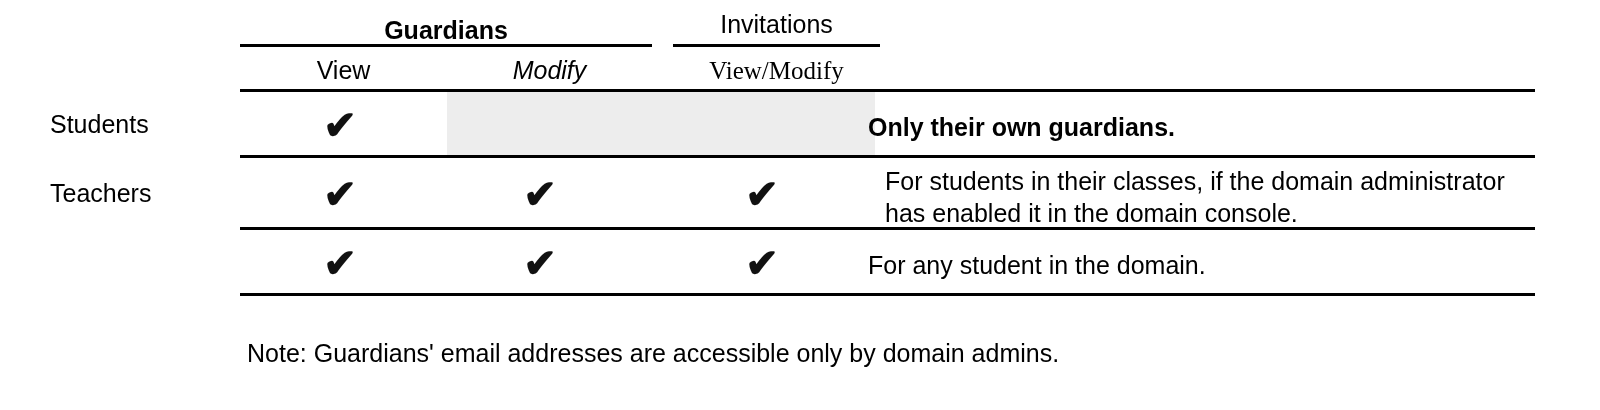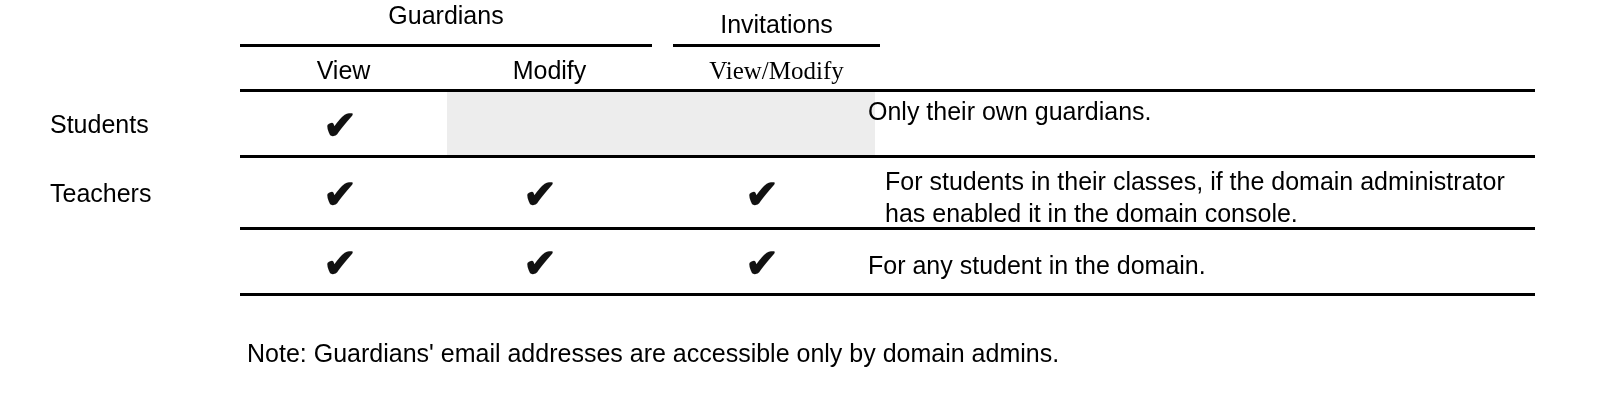--- a/index.html
+++ b/index.html
@@ -91,44 +91,44 @@
     font-size: 25px;
     line-height: 30px;
     white-space: nowrap;
   }
 </style>
 </head>
 <body>
 
 <div class="sheet">
 
-  <div class="group-label" style="left:240px; top:3px; width:412px;">Guardians</div>
+  <div class="group-label" style="left:240px; top:18px; width:412px;font-weight:bold;">Guardians</div>
 
   <div class="group-label" style="left:673px; top:12px; width:207px;text-align:center;">Invitations</div>
 
   <div class="rule thin" style="left:240px; top:44px; width:412px;"></div>
   <div class="rule thin" style="left:673px; top:44px; width:207px;"></div>
 
   <div class="col-label" style="left:240px; top:58px; width:207px;">View</div>
 
-  <div class="col-label" style="left:447px; top:58px; width:205px;">Modify</div>
+  <div class="col-label" style="left:447px; top:58px; width:205px;font-style:italic;">Modify</div>
 
   <div class="col-label" style="left:673px; top:58px; width:207px;font-family:Liberation Serif, serif;">View/Modify</div>
 
   <div class="rule" style="left:240px; top:89px; width:1295px;"></div>
 
   <div class="shade" style="left:447px; top:92px; width:428px; height:63px;"></div>
 
   <div class="row-label" style="top:112px;">Students</div>
 
   <div class="check" style="left:310px; top:105px;">✔</div>
   <div class="check" style="left:510px; top:105px;"></div>
   <div class="check" style="left:732px; top:105px;"></div>
 
-  <div class="note" style="top:95px;">
+  <div class="note" style="top:111px;font-weight:bold;">
     <div>Only their own guardians.</div>
   </div>
 
   <div class="rule" style="left:240px; top:155px; width:1295px;"></div>
 
   <div class="row-label" style="top:181px;">Teachers</div>
 
   <div class="check" style="left:310px; top:174px;">✔</div>
   <div class="check" style="left:510px; top:174px;">✔</div>
   <div class="check" style="left:732px; top:174px;">✔</div>

